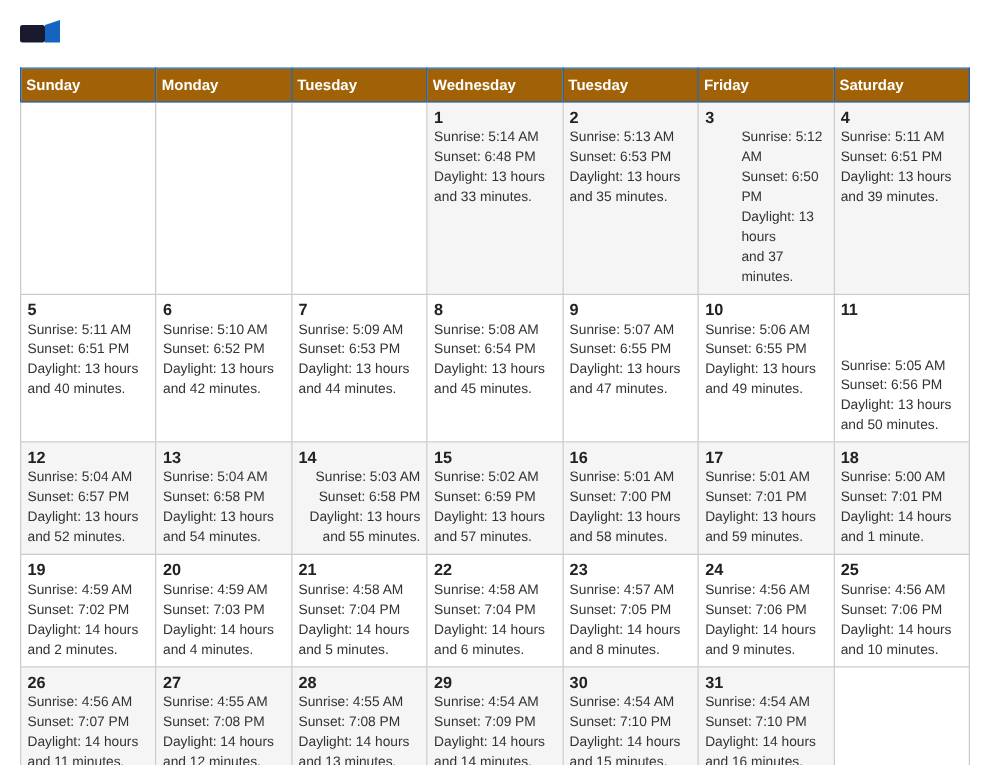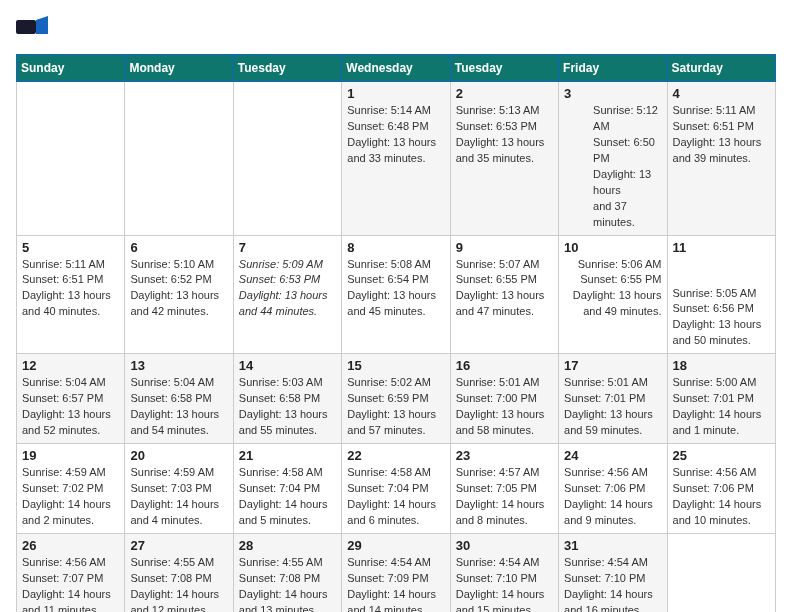--- a/index.html
+++ b/index.html
@@ -32,21 +32,21 @@
     .title-block .location {
       font-size: 15px;
       color: #444;
     }
     table {
       width: 100%;
       border-collapse: collapse;
       table-layout: fixed;
     }
     thead tr th {
-      background-color: #0f766e;
+      background-color: #a16207;
       color: #fff;
       font-size: 12px;
       font-weight: bold;
       padding: 6px 4px;
       text-align: left;
       border: 1px solid #1565c0;
     }
     tbody tr td {
       vertical-align: top;
       border: 1px solid #ccc;
@@ -151,42 +151,42 @@
         </td>
         <td>
           <span class="day-num">6</span>
           <div class="day-info" style="white-space: pre-line;">Sunrise: 5:10 AM
 Sunset: 6:52 PM
 Daylight: 13 hours
 and 42 minutes.</div>
         </td>
         <td>
           <span class="day-num">7</span>
-          <div class="day-info" style="white-space: pre-line; font-style: italic;">Sunrise: 5:09 AM
+          <div class="day-info" style="white-space: pre-line;">Sunrise: 5:09 AM
 Sunset: 6:53 PM
 Daylight: 13 hours
 and 44 minutes.</div>
         </td>
         <td>
           <span class="day-num">8</span>
           <div class="day-info" style="white-space: pre-line;">Sunrise: 5:08 AM
 Sunset: 6:54 PM
 Daylight: 13 hours
 and 45 minutes.</div>
         </td>
         <td>
           <span class="day-num">9</span>
           <div class="day-info" style="white-space: pre-line;">Sunrise: 5:07 AM
 Sunset: 6:55 PM
 Daylight: 13 hours
 and 47 minutes.</div>
         </td>
         <td>
           <span class="day-num">10</span>
-          <div class="day-info" style="white-space: pre-line; text-align: right;">Sunrise: 5:06 AM
+          <div class="day-info" style="white-space: pre-line;">Sunrise: 5:06 AM
 Sunset: 6:55 PM
 Daylight: 13 hours
 and 49 minutes.</div>
         </td>
         <td>
           <span class="day-num">11</span>
           <div class="day-info" style="white-space: pre-line; margin-top: 31px;">Sunrise: 5:05 AM
 Sunset: 6:56 PM
 Daylight: 13 hours
 and 50 minutes.</div>
@@ -202,21 +202,21 @@
         </td>
         <td>
           <span class="day-num">13</span>
           <div class="day-info" style="white-space: pre-line;">Sunrise: 5:04 AM
 Sunset: 6:58 PM
 Daylight: 13 hours
 and 54 minutes.</div>
         </td>
         <td>
           <span class="day-num">14</span>
-          <div class="day-info" style="white-space: pre-line;">Sunrise: 5:03 AM
+          <div class="day-info" style="white-space: pre-line; text-align: right;">Sunrise: 5:03 AM
 Sunset: 6:58 PM
 Daylight: 13 hours
 and 55 minutes.</div>
         </td>
         <td>
           <span class="day-num">15</span>
           <div class="day-info" style="white-space: pre-line;">Sunrise: 5:02 AM
 Sunset: 6:59 PM
 Daylight: 13 hours
 and 57 minutes.</div>

